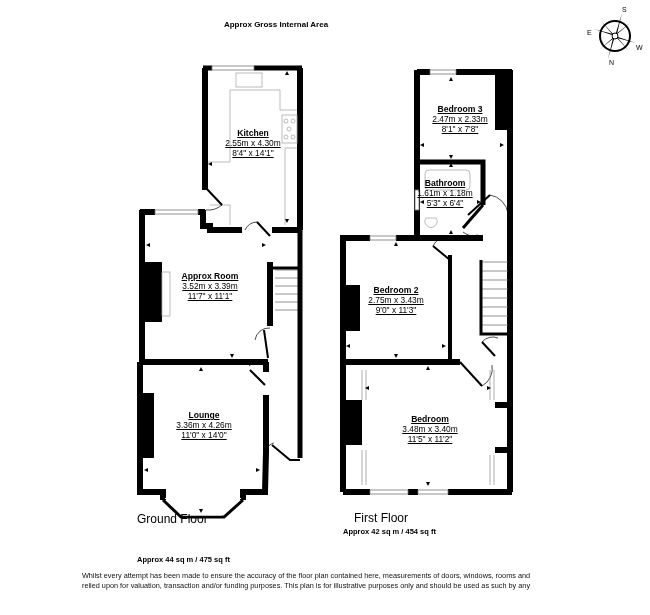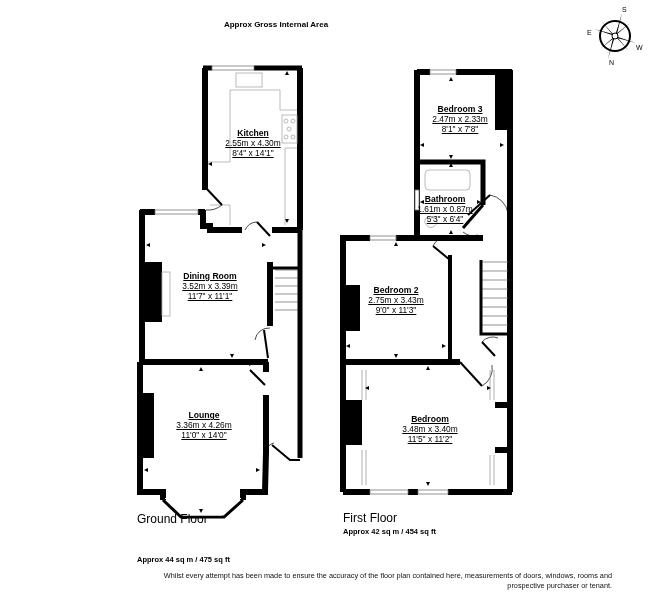--- a/index.html
+++ b/index.html
@@ -5,21 +5,21 @@
     html, body { margin: 0; padding: 0; background: #ffffff; }
     body { width: 650px; height: 615px; position: relative; overflow: hidden; font-family: "Liberation Sans", sans-serif; color: #000; }
     .abs { position: absolute; }
     #header { left: 0; top: 20px; width: 552px; text-align: center; font-weight: bold; font-size: 8px; line-height: 10px; }
     #compass { left: 586px; top: 5px; width: 58px; height: 60px; }
     #plan { left: 0; top: 0; width: 650px; height: 615px; }
     .room-label { position: absolute; text-align: center; font-size: 8.4px; line-height: 10px; white-space: nowrap; transform: translateX(-50%); text-decoration: underline; }
     .room-label .rn { font-weight: bold; font-size: 8.6px; }
     .floor-title { position: absolute; font-size: 12px; line-height: 14px; }
     .floor-area { position: absolute; font-size: 7.5px; font-weight: bold; line-height: 9px; }
-    #disclaimer { left: 0; top: 571px; width: 612px; text-align: right; font-size: 7.3px; line-height: 9.5px; color: #111; }
+    #disclaimer { left: 0; top: 571px; width: 612px; text-align: center; font-size: 7.3px; line-height: 9.5px; color: #111; }
     #disclaimer span { display: block; }
   </style>
 </head>
 <body>
 
 <svg id="plan" class="abs" viewBox="0 0 650 615" xmlns="http://www.w3.org/2000/svg">
   <defs>
     <marker id="arr" markerWidth="4" markerHeight="4" refX="2" refY="2" orient="auto">
         <path d="M0,0 L4,2 L0,4 Z" fill="#000"></path>
       </marker>
@@ -196,52 +196,52 @@
   <text x="50" y="45" font-size="7" font-family="Liberation Sans, sans-serif">W</text>
   <text x="23" y="60" font-size="7" font-family="Liberation Sans, sans-serif">N</text>
 </svg>
 
 <div class="room-label" style="left:253px; top:128px;">
   <div class="rn">Kitchen</div>
   <div>2.55m x 4.30m</div>
   <div>8'4" x 14'1"</div>
 </div>
 <div class="room-label" style="left:210px; top:271px;">
-  <div class="rn">Dining Room</div>
+  <div class="rn">Approx Room</div>
   <div>3.52m x 3.39m</div>
   <div>11'7" x 11'1"</div>
 </div>
 <div class="room-label" style="left:204px; top:410px;">
   <div class="rn">Lounge</div>
   <div>3.36m x 4.26m</div>
   <div>11'0" x 14'0"</div>
 </div>
 
 <div class="room-label" style="left:460px; top:104px;">
   <div class="rn">Bedroom 3</div>
   <div>2.47m x 2.33m</div>
   <div>8'1" x 7'8"</div>
 </div>
-<div class="room-label" style="left:445px; top:178px;margin-top:16px;">
+<div class="room-label" style="left:445px; top:178px;">
   <div class="rn">Bathroom</div>
-  <div>1.61m x 0.87m</div>
+  <div>1.61m x 1.18m</div>
   <div>5'3" x 6'4"</div>
 </div>
 <div class="room-label" style="left:396px; top:285px;">
   <div class="rn">Bedroom 2</div>
   <div>2.75m x 3.43m</div>
   <div>9'0" x 11'3"</div>
 </div>
 <div class="room-label" style="left:430px; top:414px;">
   <div class="rn">Bedroom</div>
   <div>3.48m x 3.40m</div>
   <div>11'5" x 11'2"</div>
 </div>
 
 <div class="floor-title" style="left:137px; top:512px;">Ground Floor</div>
 <div class="floor-area" style="left:137px; top:555px;">Approx 44 sq m / 475 sq ft</div>
-<div class="floor-title" style="left:343px; top:511px;">First Floor</div>
+<div class="floor-title" style="left:354px; top:511px;">First Floor</div>
 <div class="floor-area" style="left:343px; top:527px;">Approx 42 sq m / 454 sq ft</div>
 
 <div id="disclaimer" class="abs">
   <span>Whilst every attempt has been made to ensure the accuracy of the floor plan contained here, measurements of doors, windows, rooms and</span>
-  <span>prospective purchaser or tenant.</span>
+  <span>relied upon for valuation, transaction and/or funding purposes. This plan is for illustrative purposes only and should be used as such by any</span>
 </div>
 
 </body></html>

